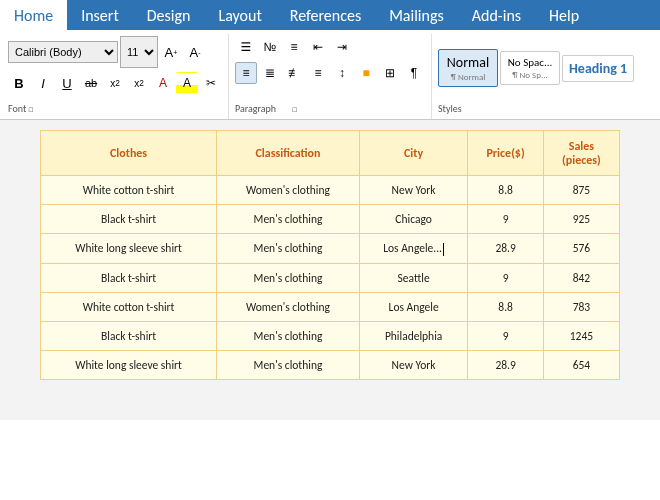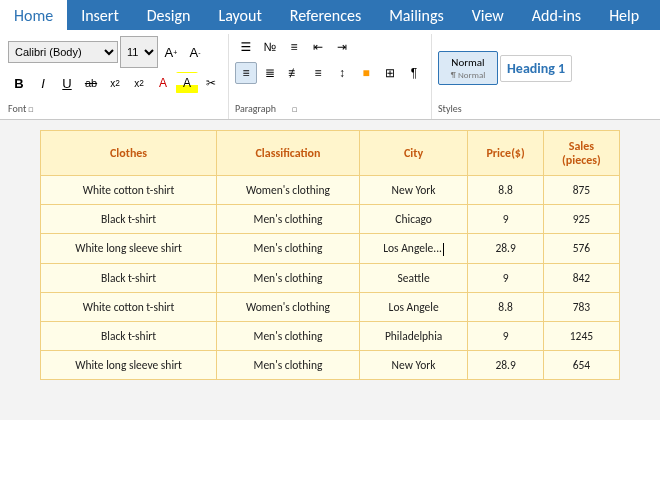--- a/index.html
+++ b/index.html
@@ -173,21 +173,20 @@
 </head>
 <body>
 
 <div class="ribbon-tabs">
   <div class="ribbon-tab active">Home</div>
   <div class="ribbon-tab">Insert</div>
   <div class="ribbon-tab">Design</div>
   <div class="ribbon-tab">Layout</div>
   <div class="ribbon-tab">References</div>
   <div class="ribbon-tab">Mailings</div>
-  <div class="ribbon-tab">View</div>
   <div class="ribbon-tab">Add-ins</div>
   <div class="ribbon-tab">Help</div>
 </div>
 
 <div class="ribbon-body">
 
   <div class="ribbon-group" style="min-width:170px;">
     <div class="ribbon-group-content" style="flex-direction:column; align-items:flex-start; gap:2px;">
       <div class="font-row">
         <select class="font-name-select">
@@ -239,22 +238,26 @@
     </div>
     <div class="ribbon-group-label" style="display:flex; align-items:center; gap:16px;">
       <span>Paragraph</span>
       <span class="expand-icon">□</span>
     </div>
   </div>
 
   <div class="ribbon-group" style="min-width:200px;">
     <div class="ribbon-group-content styles-group-content">
       <div class="style-btn style-normal active">
-        <div style="font-size:11px;">Normal</div>
+        <div style="font-size:14px;">Normal</div>
         <div style="font-size:9px; color:#777;">¶ Normal</div>
+      </div>
+      <div class="style-btn style-nospace">
+        <div style="font-size:11px;">No Spac...</div>
+        <div style="font-size:9px; color:#777;">¶ No Sp...</div>
       </div>
       <div class="style-btn style-h1">
         <div style="font-size:14px; color:#2e74b5; font-weight:bold;">Heading 1</div>
       </div>
     </div>
     <div class="ribbon-group-label">Styles</div>
   </div>
 
 </div>
 

